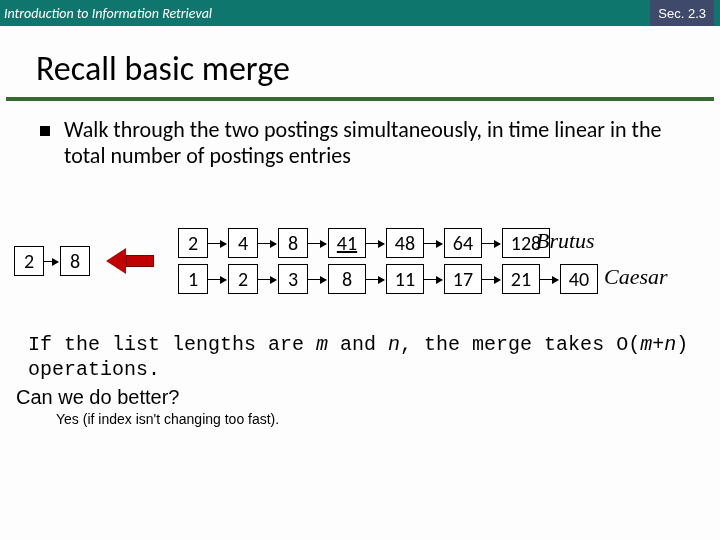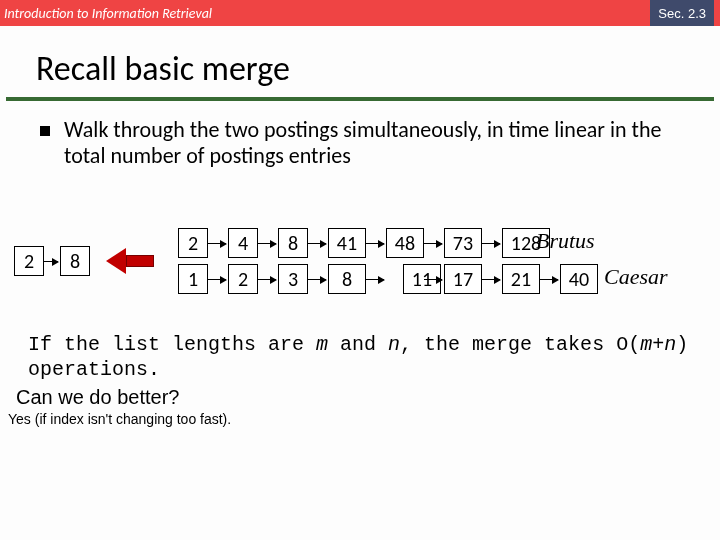--- a/index.html
+++ b/index.html
@@ -8,21 +8,21 @@
     height: 540px;
     background: #fdfdfd;
     font-family: Calibri, "Segoe UI", Arial, sans-serif;
     position: relative;
     overflow: hidden;
     color: #000;
   }
   .topbar {
     width: 100%;
     height: 26px;
-    background: #ef4444;
+    background: #0f766e;
     display: flex;
     justify-content: space-between;
     align-items: center;
     padding: 0 6px 0 4px;
     color: #fff;
     font-size: 14px;
   }
   .topbar .left { font-style: italic; }
   .topbar .right {
     background: #3f4a6b;
@@ -118,20 +118,21 @@
     font-family: Liberation Mono, monospace;
     line-height: 1.25;
   }
   .para .ital { font-style: italic; }
   .q { padding: 4px 26px 0 16px; font-size: 20px; font-family: Verdana, Arial, sans-serif; }
   .foot {
     padding: 2px 26px 0 8px;
     font-size: 14px;
     font-family: Verdana, Arial, sans-serif;
     line-height: 1.25;
+    margin-left: 48px;
   }
   .foot .sk { font-style: italic; text-decoration: underline; }
 </style>
 </head>
 <body>
 
 <div class="topbar">
   <span class="left">Introduction to Information Retrieval</span>
   <span class="right">Sec. 2.3</span>
 </div>
@@ -154,38 +155,38 @@
     <div class="head"></div>
       <div class="shaft"></div>
   </div>
 
   <div class="cell small" style="left:178px; top:18px;">2</div>
   <div class="arrow-r" style="left:208px; top:33px; width:18px;"></div>
   <div class="cell small" style="left:228px; top:18px;">4</div>
   <div class="arrow-r" style="left:258px; top:33px; width:18px;"></div>
   <div class="cell small" style="left:278px; top:18px;">8</div>
   <div class="arrow-r" style="left:308px; top:33px; width:18px;"></div>
-  <div class="cell big" style="left:328px; top:18px;">41</div>
+  <div class="cell big" style="left:328px; top:18px;text-decoration:underline;">41</div>
   <div class="arrow-r" style="left:366px; top:33px; width:18px;"></div>
   <div class="cell big" style="left:386px; top:18px;">48</div>
   <div class="arrow-r" style="left:424px; top:33px; width:18px;"></div>
-  <div class="cell big" style="left:444px; top:18px;">73</div>
+  <div class="cell big" style="left:444px; top:18px;">64</div>
   <div class="arrow-r" style="left:482px; top:33px; width:18px;"></div>
   <div class="cell" style="left:502px; top:18px; width:48px; height:30px;">128</div>
   <div class="label-term" style="left:536px; top:18px;">Brutus</div>
 
   <div class="cell small" style="left:178px; top:54px;">1</div>
   <div class="arrow-r" style="left:208px; top:69px; width:18px;"></div>
   <div class="cell small" style="left:228px; top:54px;">2</div>
   <div class="arrow-r" style="left:258px; top:69px; width:18px;"></div>
   <div class="cell small" style="left:278px; top:54px;">3</div>
   <div class="arrow-r" style="left:308px; top:69px; width:18px;"></div>
   <div class="cell big" style="left:328px; top:54px;">8</div>
   <div class="arrow-r" style="left:366px; top:69px; width:18px;"></div>
-  <div class="cell big" style="left:386px; top:54px;margin-left:17px;">11</div>
+  <div class="cell big" style="left:386px; top:54px;">11</div>
   <div class="arrow-r" style="left:424px; top:69px; width:18px;"></div>
   <div class="cell big" style="left:444px; top:54px;">17</div>
   <div class="arrow-r" style="left:482px; top:69px; width:18px;"></div>
   <div class="cell big" style="left:502px; top:54px;">21</div>
   <div class="arrow-r" style="left:540px; top:69px; width:18px;"></div>
   <div class="cell big" style="left:560px; top:54px;">40</div>
   <div class="label-term" style="left:604px; top:54px;">Caesar</div>
 </div>
 
 <div class="para">

